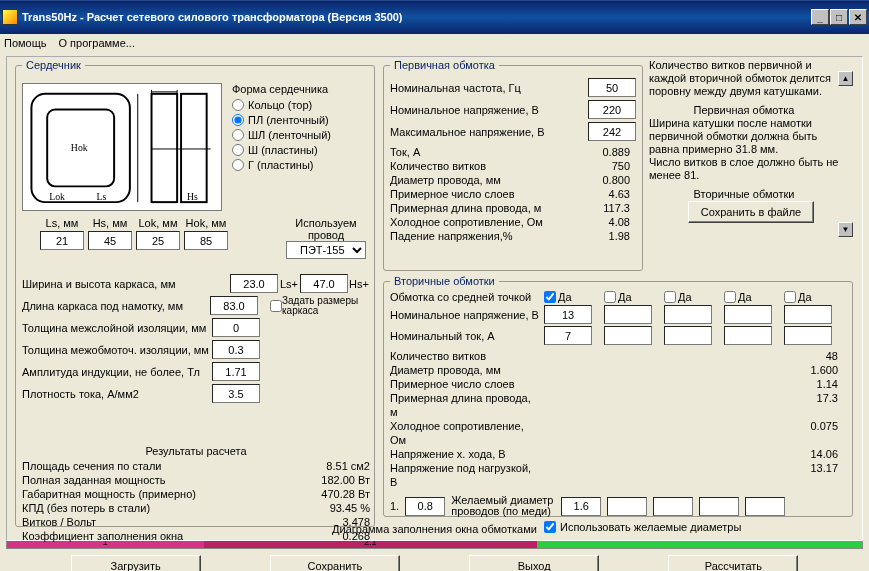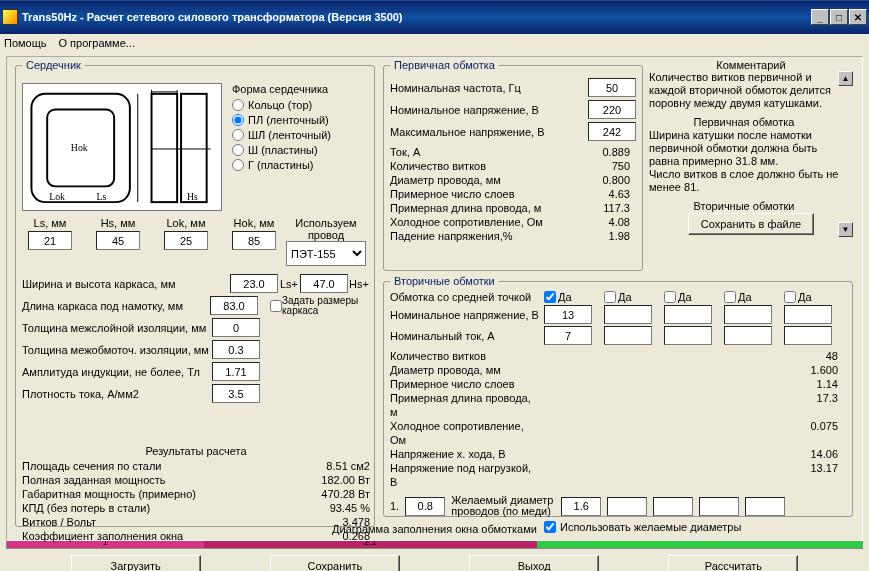--- a/index.html
+++ b/index.html
@@ -79,34 +79,34 @@
     background: #fff;
     border: 1px solid #7a7a7a;
     position: absolute; left: 6px; top: 12px;
     font-size:10px;
   }
   .core-form {
     position: absolute; left: 216px; top: 12px; width: 136px;
   }
   .radio-row { display:flex; align-items:center; gap:4px; margin-bottom:3px; }
   .radio-row input { margin:0; width:12px; height:12px;}
-  .dim-row { position:absolute; top:146px; left:10px; display:flex; gap:20px; }
+  .dim-row { position:absolute; top:146px; left:22px; display:flex; gap:0; }
   .dim-col { display:flex; flex-direction:column; align-items:center; gap:2px; width:48px;}
   .dim-col input, input.num {
     width: 44px; height: 19px;
     border: 1px inset #7a7a7a;
     background:#fff;
     text-align:center;
     font-size:11px;
     padding:0;
   }
   .wire-col { position:absolute; top:146px; left:270px; width:80px; text-align:center;}
   .wire-col select {
-    width:80px; height:25px; font-size:11px;
-    border:1px solid #7a7a7a; background:#fff;
+    width:80px; height:18px; font-size:11px;
+    border:1px solid #7a7a7a; background:#fff;padding-left:9px;
   }
   .param-row {
     display:flex; align-items:center; justify-content:space-between;
     margin:3px 0; height:19px;
   }
   .param-row label { flex:1; }
   .param-row input.num { width:48px; text-align:center;}
   .params { position:absolute; top:200px; left:6px; width:348px;}
   .chk { width:12px; height:12px; margin:0;}
   .results { position:absolute; top:374px; left:6px; width:348px; }
@@ -347,21 +347,20 @@
             <span>4.08</span>
           </div>
           <div class="kv">
             <span>Падение напряжения,%</span>
             <span>1.98</span>
           </div>
         </div>
 </fieldset>
 
 <div class="commentgrp group" style="position:absolute;">
-  <div style="text-align:center">Комментарий</div>
   <div class="scroll-arrow" style="top:12px">▲</div>
   <div class="scroll-arrow" style="bottom:34px">▼</div>
   <div class="comment-text">
     <div>Количество витков первичной и каждой вторичной обмоток делится поровну между двумя катушками.</div>
     <div style="text-align:center;margin-top:6px;">Первичная обмотка</div>
     <div>Ширина катушки после намотки первичной обмотки должна быть равна примерно 31.8 мм.</div>
     <div>Число витков в слое должно быть не менее 81.</div>
     <div style="text-align:center;margin-top:6px;">Вторичные обмотки</div>
   </div>
   <div style="text-align:center;">

